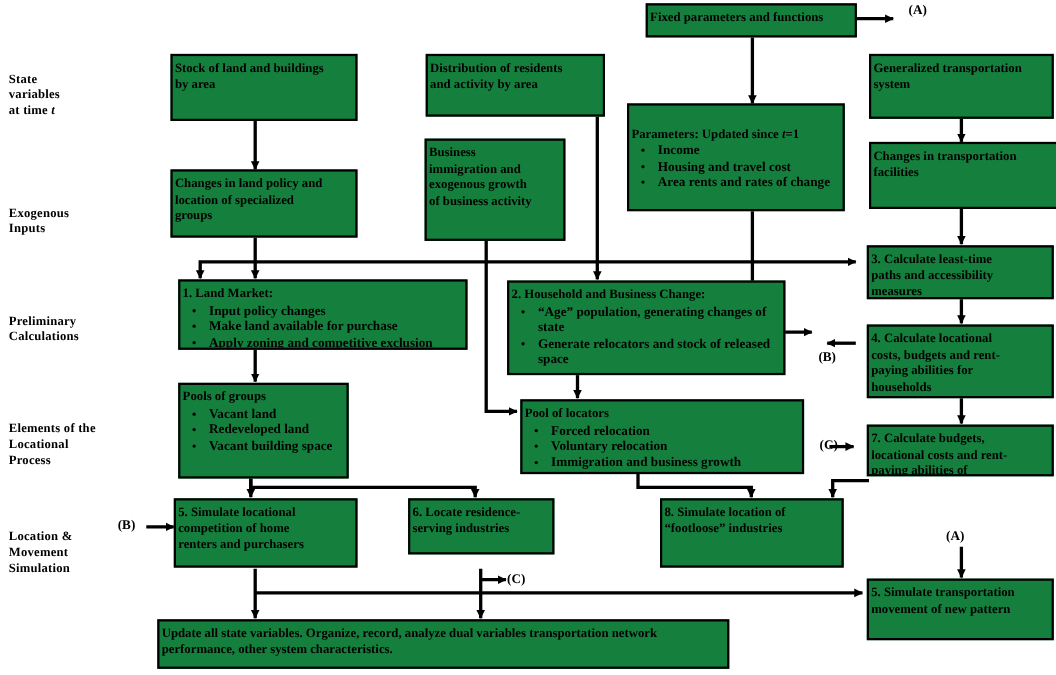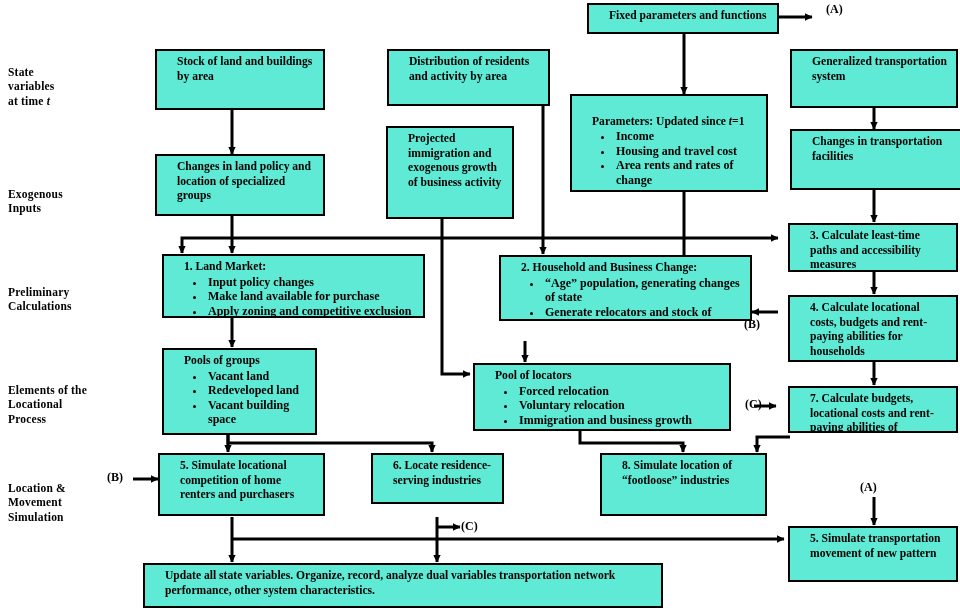--- a/index.html
+++ b/index.html
@@ -19,26 +19,26 @@
     font-size:11.5px;
     line-height:14.5px;
     font-weight:bold;
     letter-spacing:.2px;
     white-space:pre-line;
   }
 
   .box{
     position:absolute;
     border:2.5px solid #000;
-    background:#5eead4;
+    background:#15803d;
     box-sizing:border-box;
     font-size:11.6px;
     line-height:14.6px;
     font-weight:bold;
-    padding:4px 5px 3px 20px;
+    padding:4px 5px 3px 2px;
     overflow:hidden;
   }
   .box .ttl{display:block;white-space:pre-line;}
   .box ul{
     margin:0;
     padding:0 0 0 22px;
     list-style:disc;
   }
   .box ul li{
     margin:0;
@@ -179,21 +179,21 @@
       </ul>
     </div>
 
     <div class="box" style="left:155px;top:154px;width:170px;height:62px;">
       <span class="ttl">Changes in land policy and
 location of specialized
 groups</span>
     </div>
 
     <div class="box" style="left:386px;top:126px;width:128px;height:93px;">
-      <span class="ttl">Projected
+      <span class="ttl">Business
 immigration and
 exogenous growth
 of business activity</span>
     </div>
 
     <div class="box" style="left:790px;top:129px;width:204px;height:61px;">
       <span class="ttl">Changes in transportation
 facilities</span>
     </div>
 
@@ -205,21 +205,21 @@
 
     <div class="box" style="left:162px;top:254px;width:263px;height:64px;">
       <span class="ttl">1. Land Market:</span>
       <ul>
         <li>Input policy changes</li>
         <li>Make land available for purchase</li>
         <li>Apply zoning and competitive exclusion</li>
       </ul>
     </div>
 
-    <div class="box" style="left:499px;top:255px;width:253px;height:66px;">
+    <div class="box" style="left:461px;top:255px;width:253px;height:86px;">
       <span class="ttl">2. Household and Business Change:</span>
       <ul>
         <li>“Age” population, generating changes of state</li>
         <li>Generate relocators and stock of released space</li>
       </ul>
     </div>
 
     <div class="box" style="left:788px;top:295px;width:170px;height:67px;">
       <span class="ttl">4. Calculate locational
 costs, budgets and rent-

